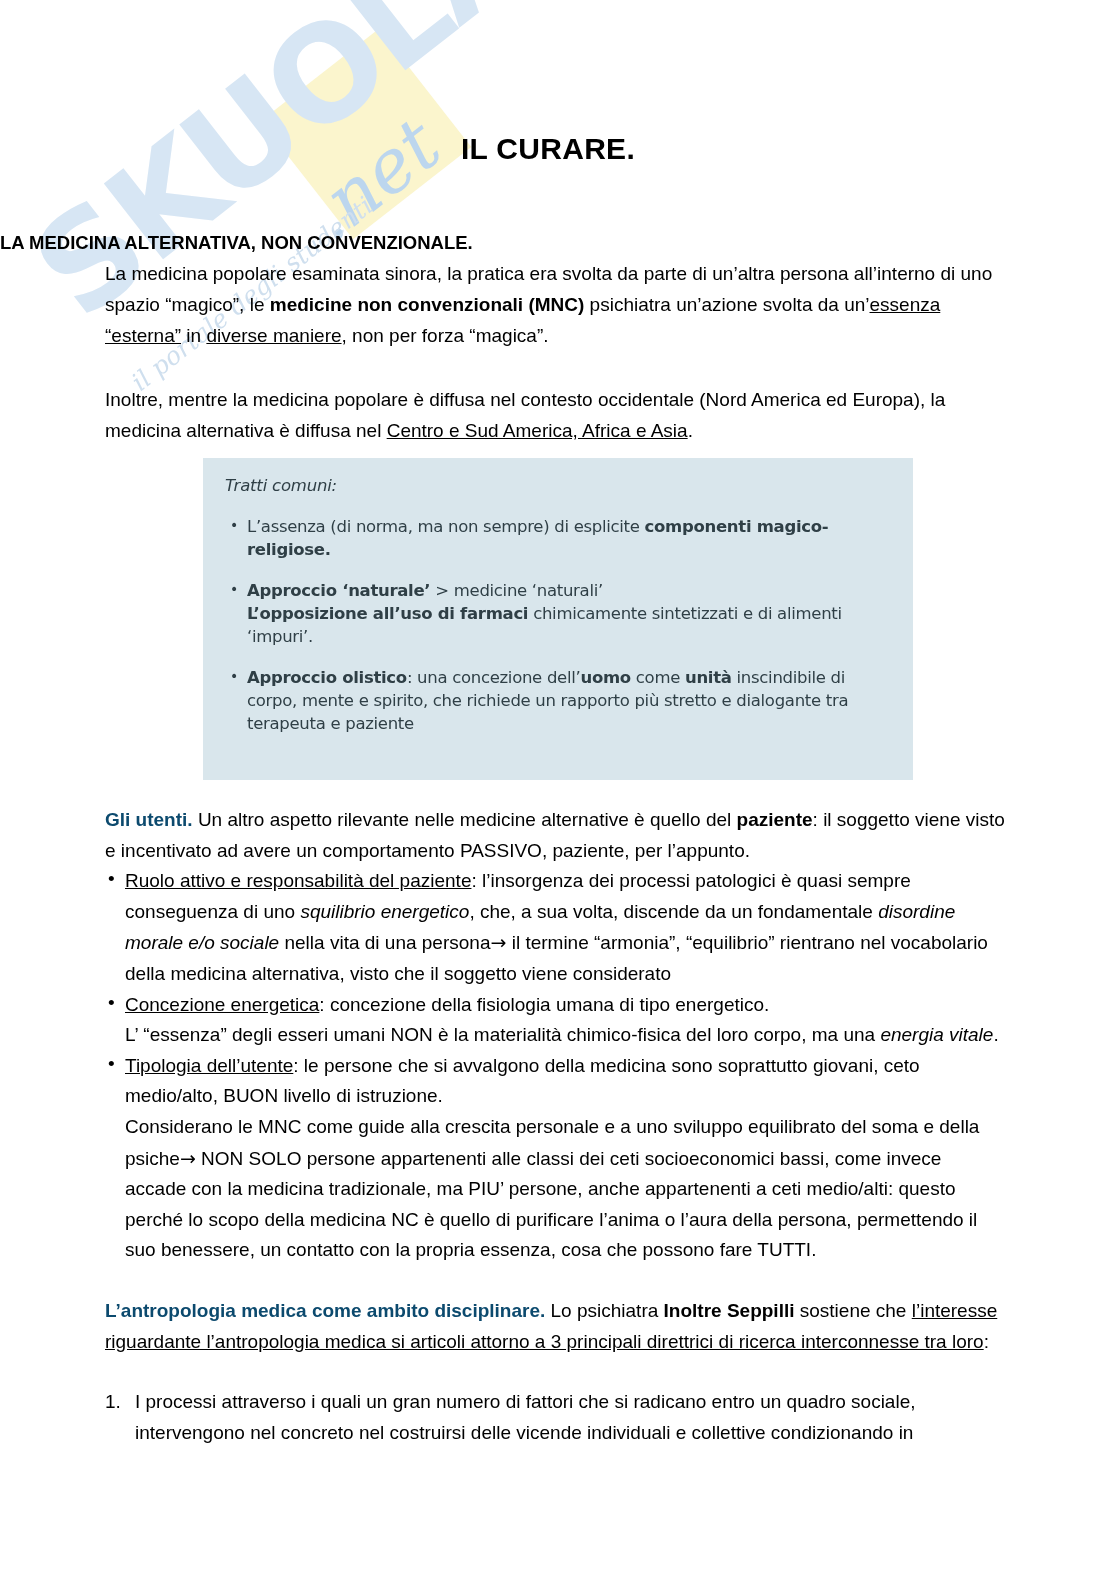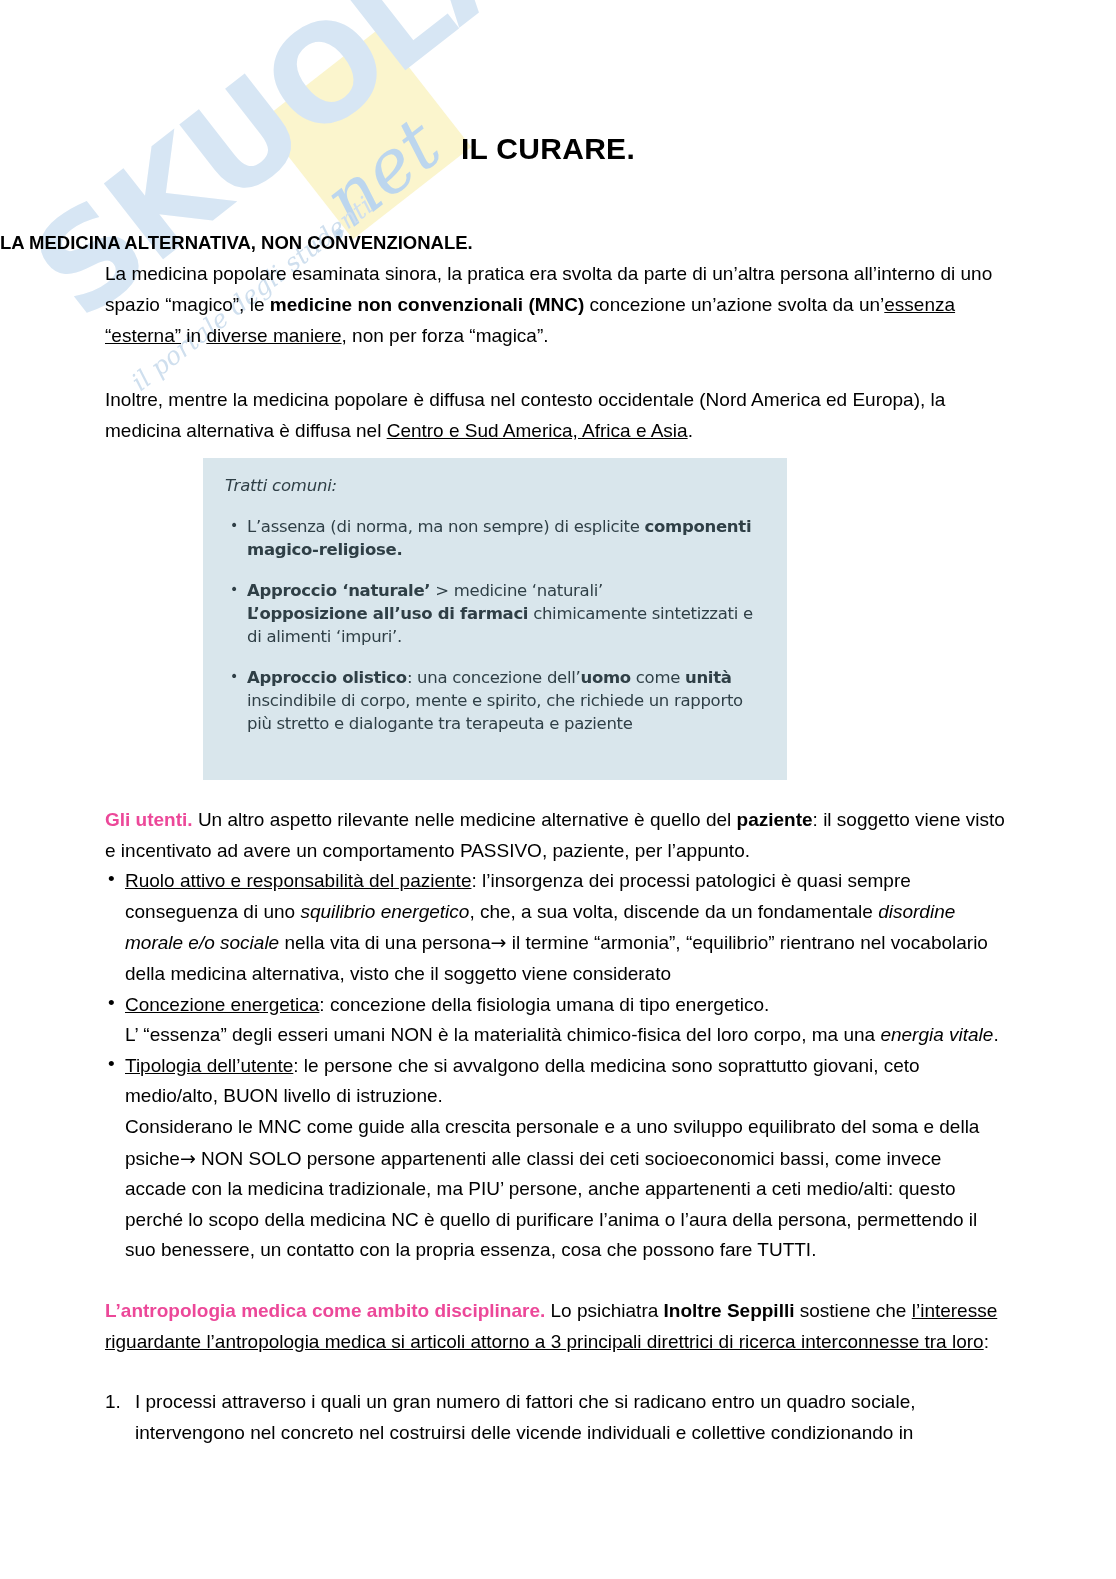--- a/index.html
+++ b/index.html
@@ -111,21 +111,21 @@
 
   b, .b { font-weight: bold; }
   i, .i { font-style: italic; }
   u, .u { text-decoration: underline; }
 
   
   .callout {
     position: absolute;
     left: 203px;
     top: 458px;
-    width: 584px;
+    width: 710px;
     height: 322px;
     background: #d9e6ec;
     box-sizing: border-box;
     padding: 18px 22px 10px 22px;
     font-family: "DejaVu Sans", sans-serif;
     color: #2f3f46;
   }
   .callout-title {
     font-style: italic;
     font-size: 16.5px;
@@ -155,21 +155,21 @@
 
   
   .lower {
     position: absolute;
     left: 105px;
     top: 805px;
     width: 900px;
     font-size: 19px;
     line-height: 30.6px;
   }
-  .lead-blue { color: #ec4899; font-weight: bold; }
+  .lead-blue { color: #0c4a6e; font-weight: bold; }
 
   ul.doclist {
     list-style: none;
     margin: 0;
     padding: 0;
   }
   ul.doclist > li {
     position: relative;
     padding-left: 20px;
     margin: 0;
@@ -210,21 +210,21 @@
   <div class="wm-tagline">il portale degli studenti</div>
 </div>
 
 <div class="page">
 
   <div class="doc-title">IL CURARE.</div>
 
   <div class="section-head">LA MEDICINA ALTERNATIVA, NON CONVENZIONALE.</div>
 
   <div class="body-block p1">
-    <span>La medicina popolare esaminata sinora, la pratica era svolta da parte di un’altra persona all’interno di uno spazio “magico”, le </span><b>medicine non convenzionali (MNC)</b><span> concezione un’azione svolta da un’</span><u>essenza “esterna”</u><span> in </span><u>diverse maniere</u><span>, non per forza “magica”.</span>
+    <span>La medicina popolare esaminata sinora, la pratica era svolta da parte di un’altra persona all’interno di uno spazio “magico”, le </span><b>medicine non convenzionali (MNC)</b><span> psichiatra un’azione svolta da un’</span><u>essenza “esterna”</u><span> in </span><u>diverse maniere</u><span>, non per forza “magica”.</span>
   </div>
 
   <div class="body-block p2">
     <span>Inoltre, mentre la medicina popolare è diffusa nel contesto occidentale (Nord America ed Europa), la medicina alternativa è diffusa nel </span><u>Centro e Sud America, Africa e Asia</u><span>.</span>
   </div>
 
   <div class="callout">
     <div class="callout-title">Tratti comuni:</div>
     <ul>
       <li>

